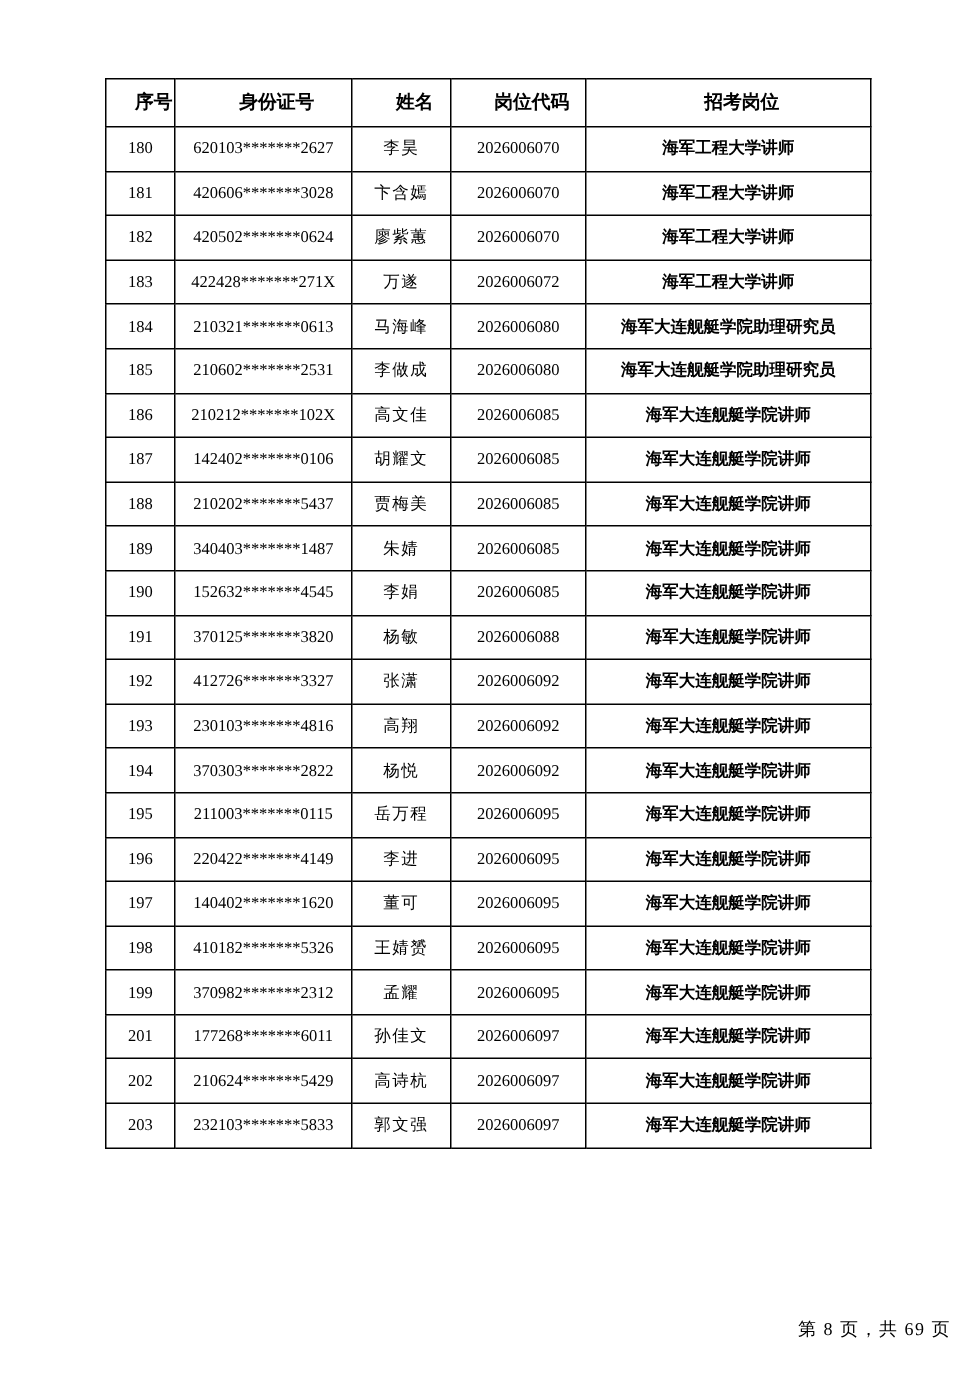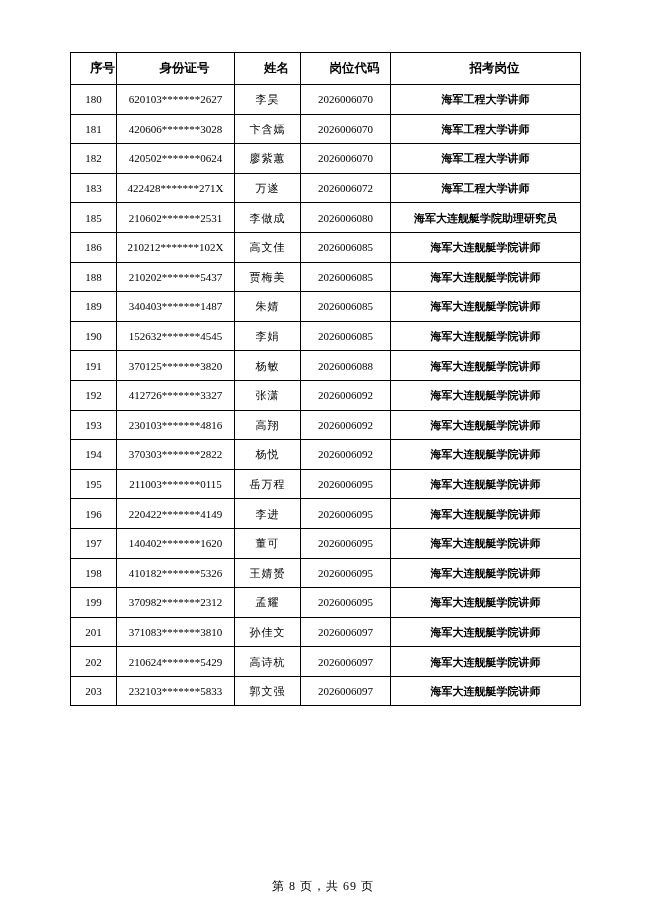--- a/index.html
+++ b/index.html
@@ -58,23 +58,23 @@
   td.cell-code { font-size: 11px; }
   td.cell-post {
     text-align: left;
     padding-left: 6px;
     font-size: 11.5px;
     font-weight: bold;
   }
   .footer {
     position: absolute;
     left: 0;
-    right: 4px;
+    right: 16px;
     bottom: 24px;
-    text-align: center;
+    text-align: right;
     font-size: 12px;
     letter-spacing: 1px;
   }
 </style>
 </head>
 <body>
 
 <div class="page">
 
   <table class="roster">
@@ -117,34 +117,48 @@
           <td class="cell-post">海军工程大学讲师</td>
         </tr>
         <tr>
           <td class="cell-seq">183</td>
           <td class="cell-id">422428*******271X</td>
           <td class="cell-name">万遂</td>
           <td class="cell-code">2026006072</td>
           <td class="cell-post">海军工程大学讲师</td>
         </tr>
         <tr>
+          <td class="cell-seq">184</td>
+          <td class="cell-id">210321*******0613</td>
+          <td class="cell-name">马海峰</td>
+          <td class="cell-code">2026006080</td>
+          <td class="cell-post">海军大连舰艇学院助理研究员</td>
+        </tr>
+        <tr>
           <td class="cell-seq">185</td>
           <td class="cell-id">210602*******2531</td>
           <td class="cell-name">李做成</td>
           <td class="cell-code">2026006080</td>
           <td class="cell-post">海军大连舰艇学院助理研究员</td>
         </tr>
         <tr>
           <td class="cell-seq">186</td>
           <td class="cell-id">210212*******102X</td>
           <td class="cell-name">高文佳</td>
           <td class="cell-code">2026006085</td>
           <td class="cell-post">海军大连舰艇学院讲师</td>
         </tr>
         <tr>
+          <td class="cell-seq">187</td>
+          <td class="cell-id">142402*******0106</td>
+          <td class="cell-name">胡耀文</td>
+          <td class="cell-code">2026006085</td>
+          <td class="cell-post">海军大连舰艇学院讲师</td>
+        </tr>
+        <tr>
           <td class="cell-seq">188</td>
           <td class="cell-id">210202*******5437</td>
           <td class="cell-name">贾梅美</td>
           <td class="cell-code">2026006085</td>
           <td class="cell-post">海军大连舰艇学院讲师</td>
         </tr>
         <tr>
           <td class="cell-seq">189</td>
           <td class="cell-id">340403*******1487</td>
           <td class="cell-name">朱婧</td>
@@ -216,21 +230,21 @@
         </tr>
         <tr>
           <td class="cell-seq">199</td>
           <td class="cell-id">370982*******2312</td>
           <td class="cell-name">孟耀</td>
           <td class="cell-code">2026006095</td>
           <td class="cell-post">海军大连舰艇学院讲师</td>
         </tr>
         <tr>
           <td class="cell-seq">201</td>
-          <td class="cell-id">371083*******3810</td>
+          <td class="cell-id">177268*******6011</td>
           <td class="cell-name">孙佳文</td>
           <td class="cell-code">2026006097</td>
           <td class="cell-post">海军大连舰艇学院讲师</td>
         </tr>
         <tr>
           <td class="cell-seq">202</td>
           <td class="cell-id">210624*******5429</td>
           <td class="cell-name">高诗杭</td>
           <td class="cell-code">2026006097</td>
           <td class="cell-post">海军大连舰艇学院讲师</td>

